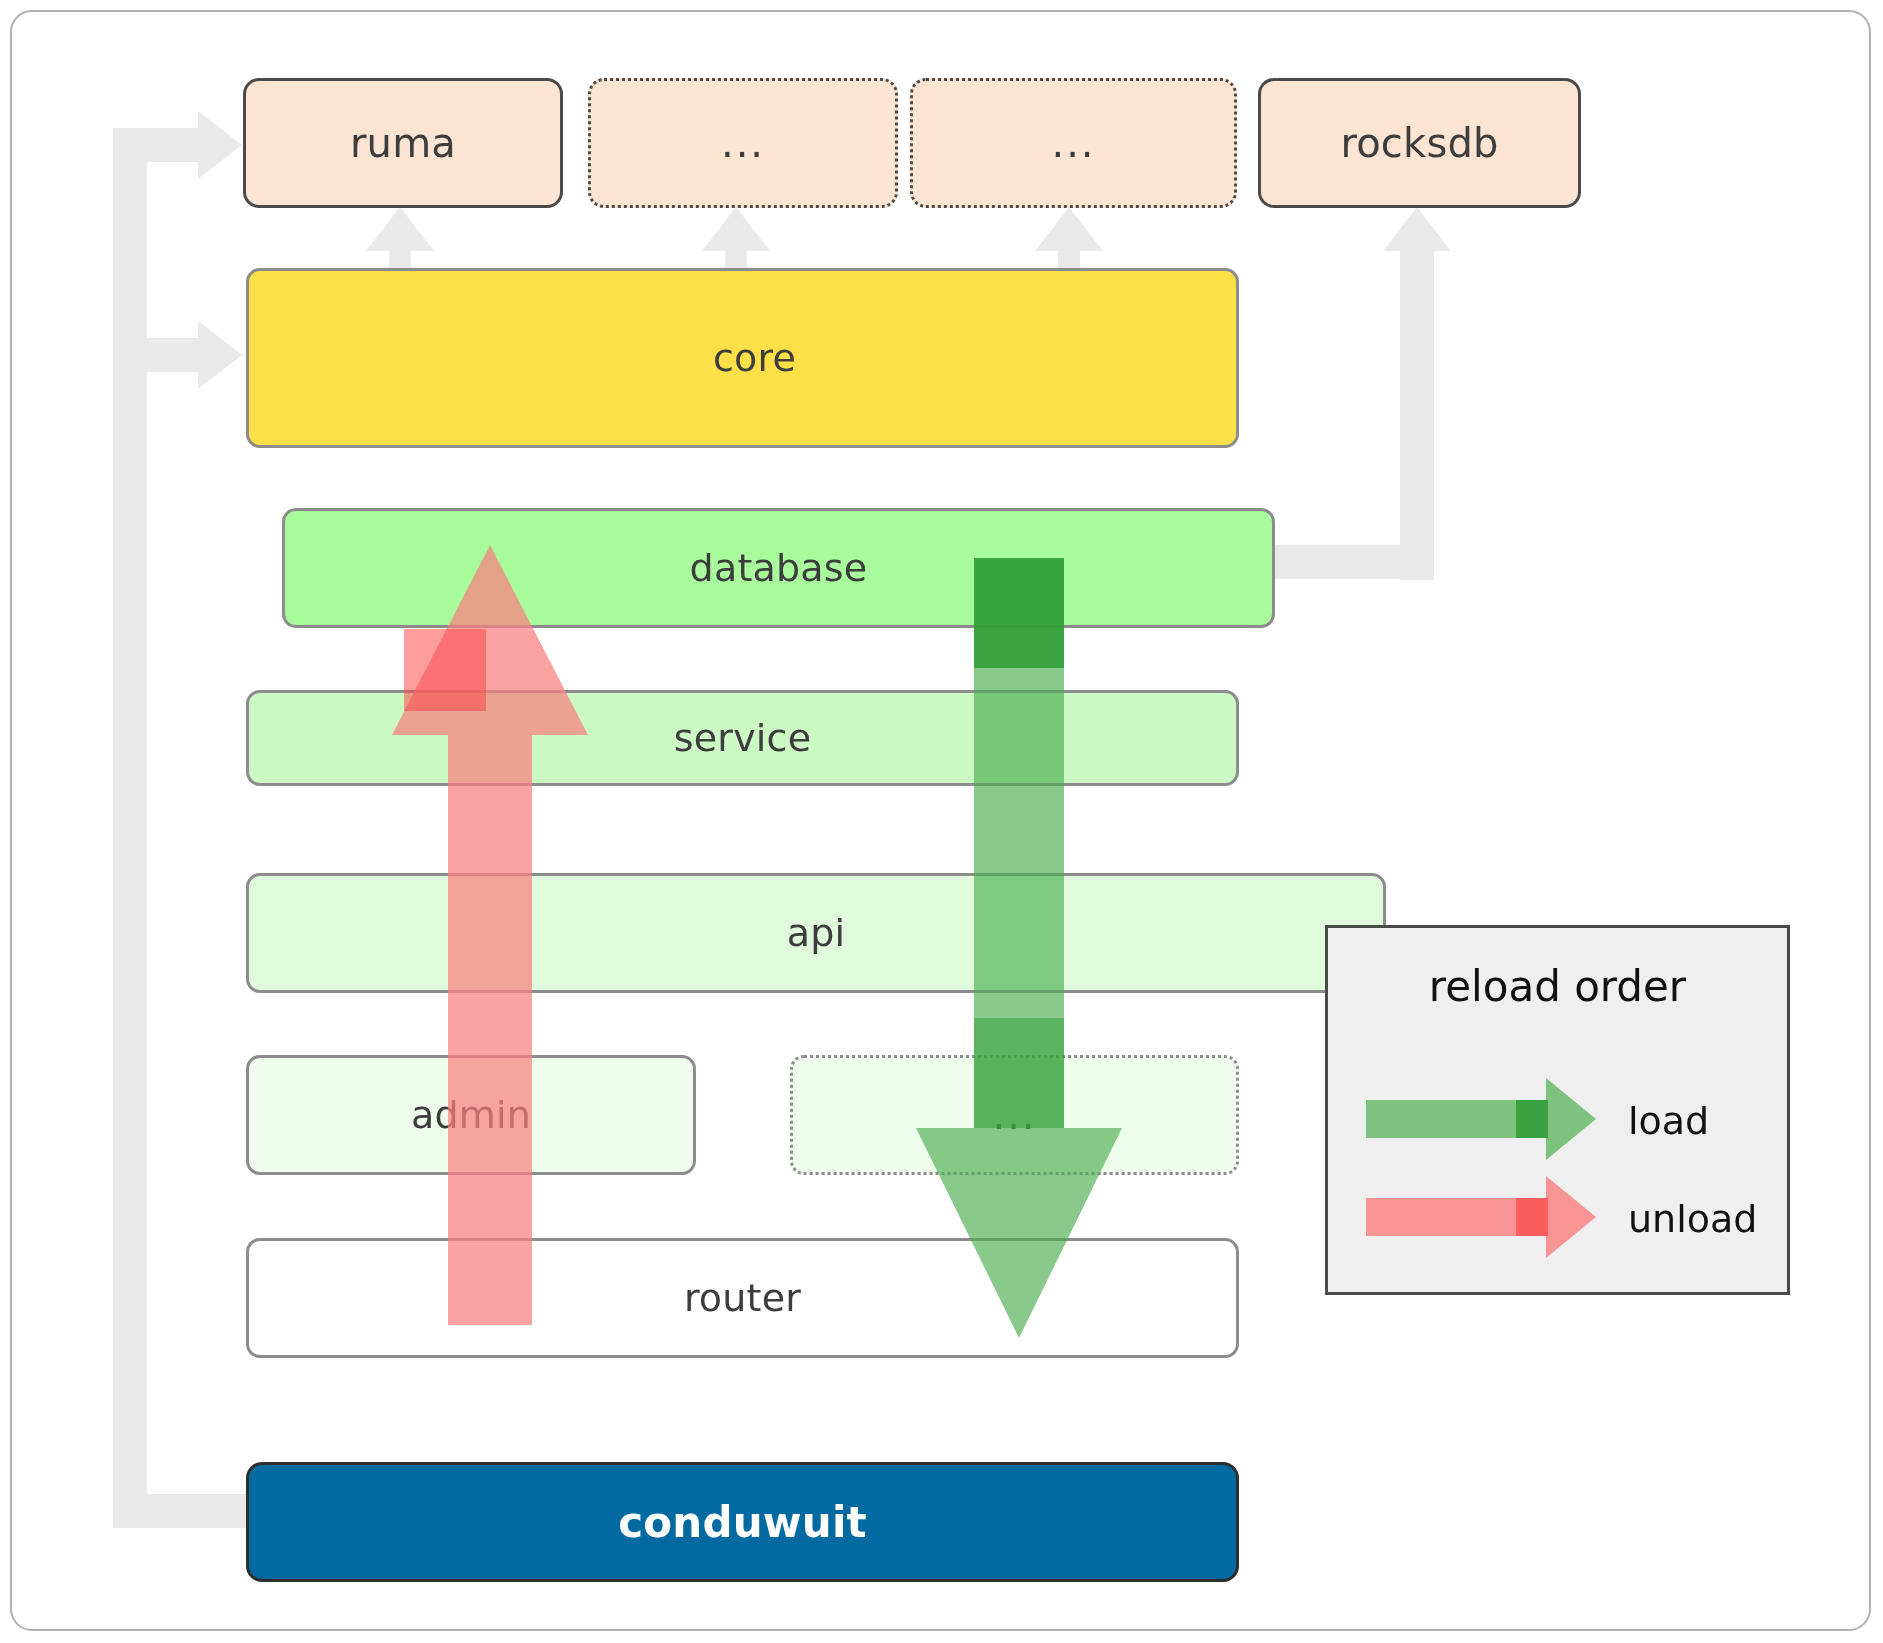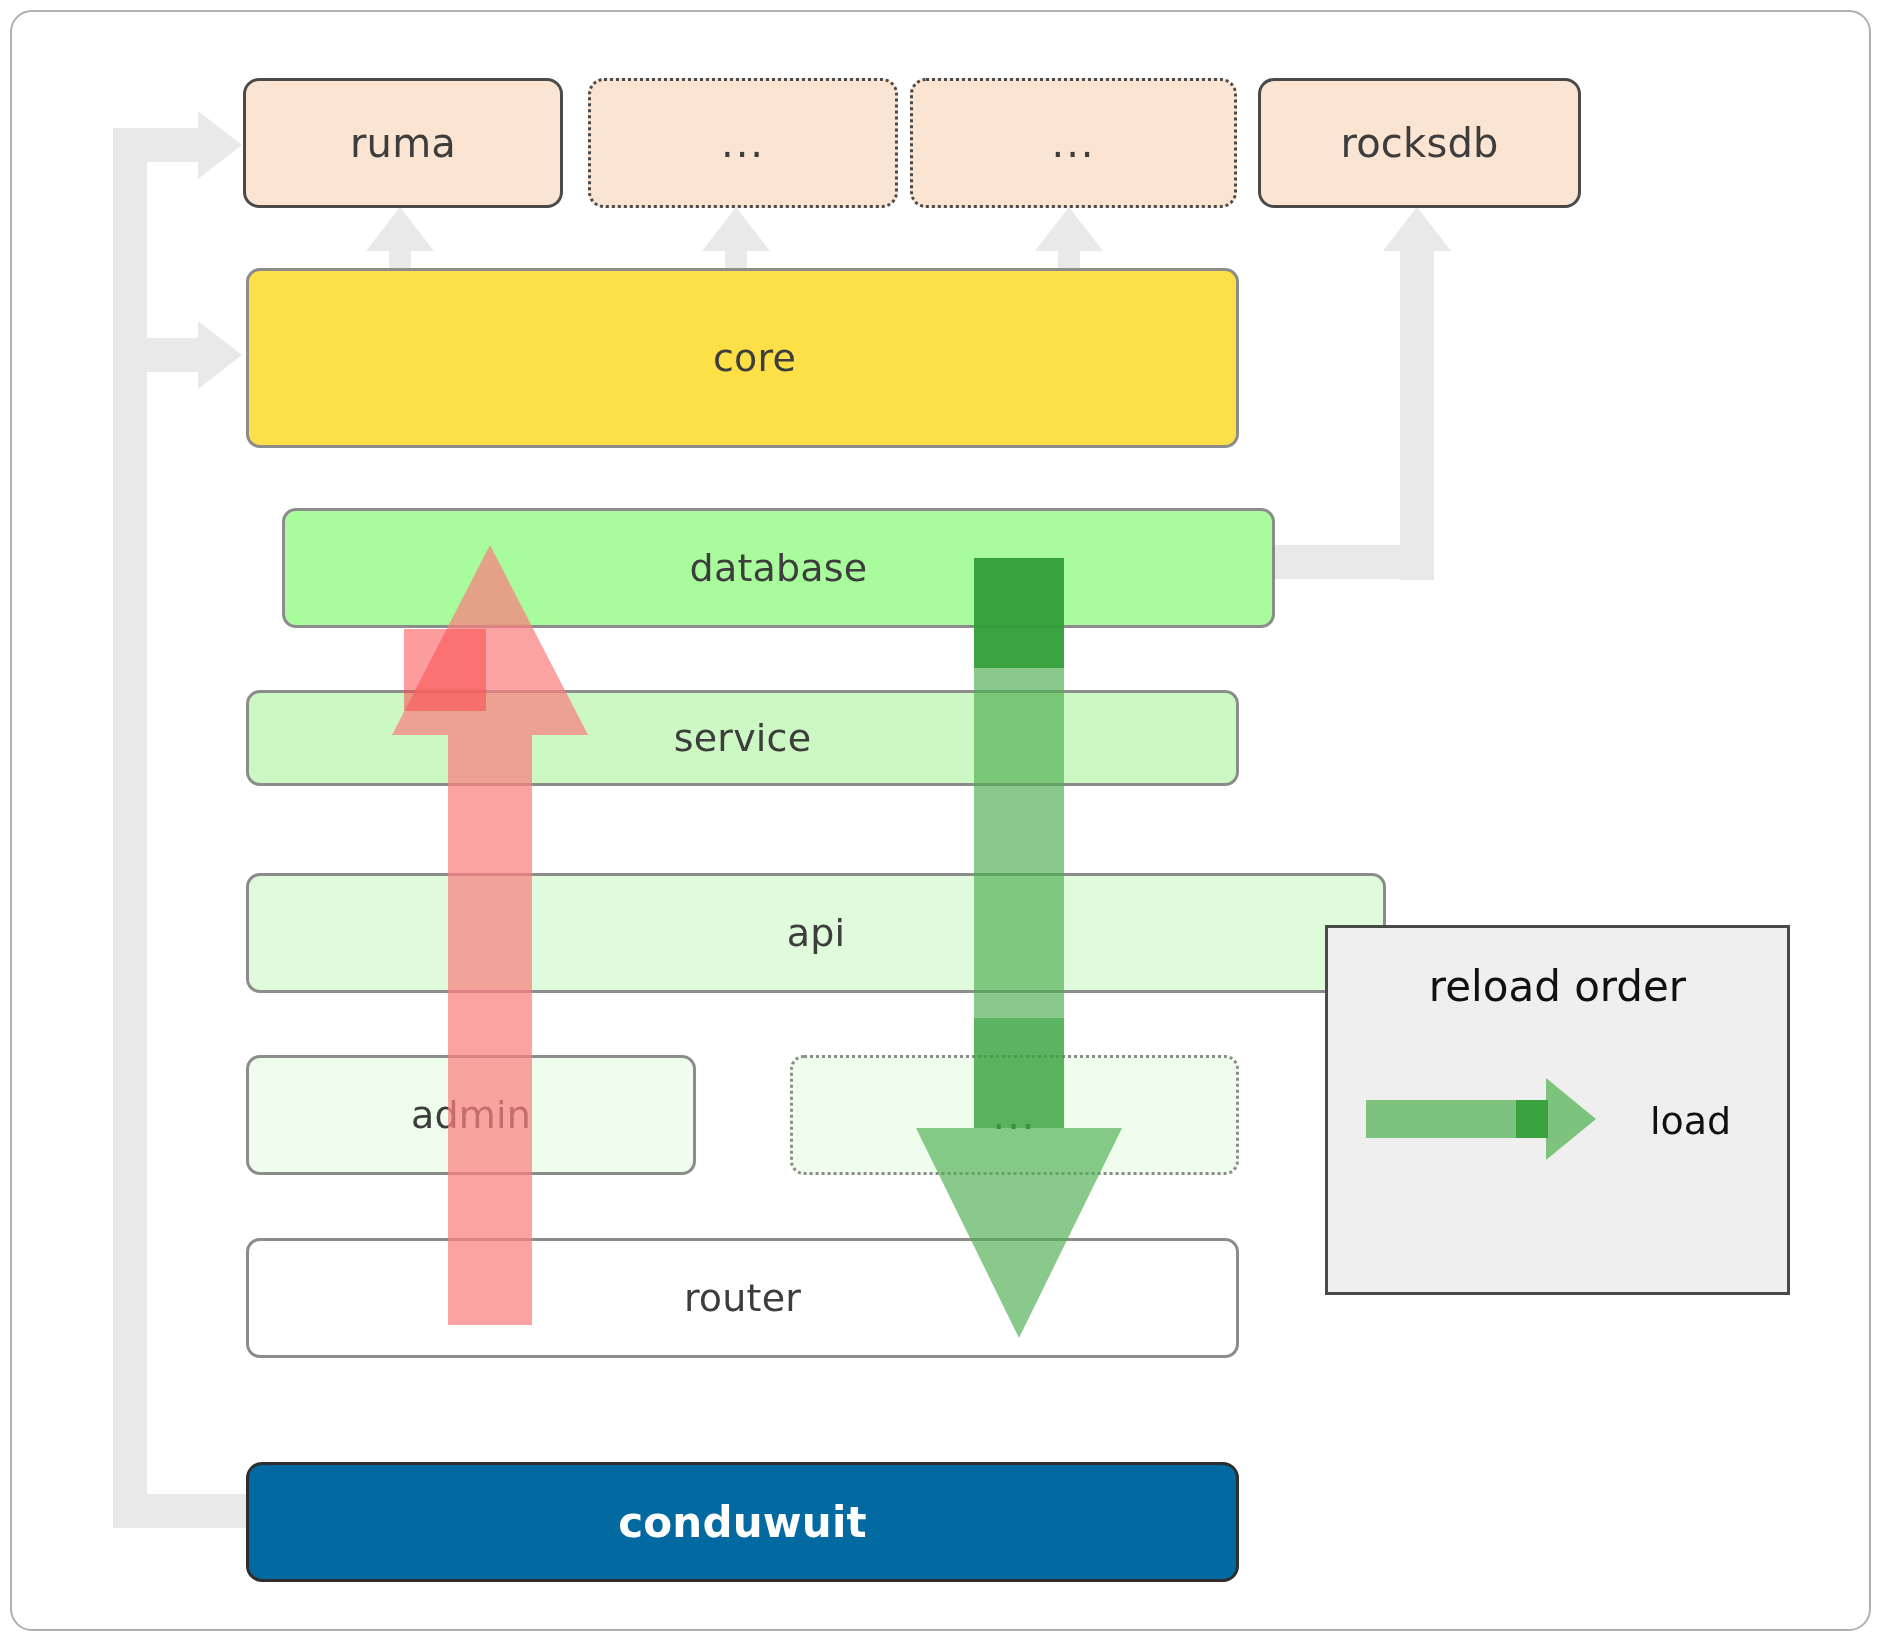--- a/index.html
+++ b/index.html
@@ -118,21 +118,21 @@
     color: #111111;
   }
   .legend-row {
     position: absolute;
     display: flex;
     align-items: center;
   }
   .legend-label {
     font-size: 38px;
     color: #111111;
-    margin-left: 54px;
+    margin-left: 32px;
     white-space: nowrap;
   }
 </style>
 </head>
 <body>
 
 <div id="canvas">
   <div id="frame"></div>
 
   <div class="conn" style="left:113px; top:128px; width:34px; height:1400px;"></div>
@@ -227,14 +227,23 @@
     <div class="legend-row" style="left:38px; top:150px;">
       <span>
         <svg width="230" height="82" viewBox="0 0 230 82">
           <polygon points="0,22 180,22 180,0 230,41 180,82 180,60 0,60" fill="#5cb65c" opacity="0.78"></polygon>
           <rect x="150" y="22" width="32" height="38" fill="#2e9e34" opacity="0.85"></rect>
         </svg>
       </span>
       <span class="legend-label">load</span>
     </div>
 
+    <div class="legend-row" style="left:38px; top:248px;">
+      <span>
+        <svg width="230" height="82" viewBox="0 0 230 82">
+          <polygon points="0,22 180,22 180,0 230,41 180,82 180,60 0,60" fill="#fa8080" opacity="0.82"></polygon>
+          <rect x="150" y="22" width="32" height="38" fill="#fa4b4b" opacity="0.75"></rect>
+        </svg>
+      </span>
+      <span class="legend-label">unload</span>
+    </div>
   </div>
 </div>
 
 </body></html>

